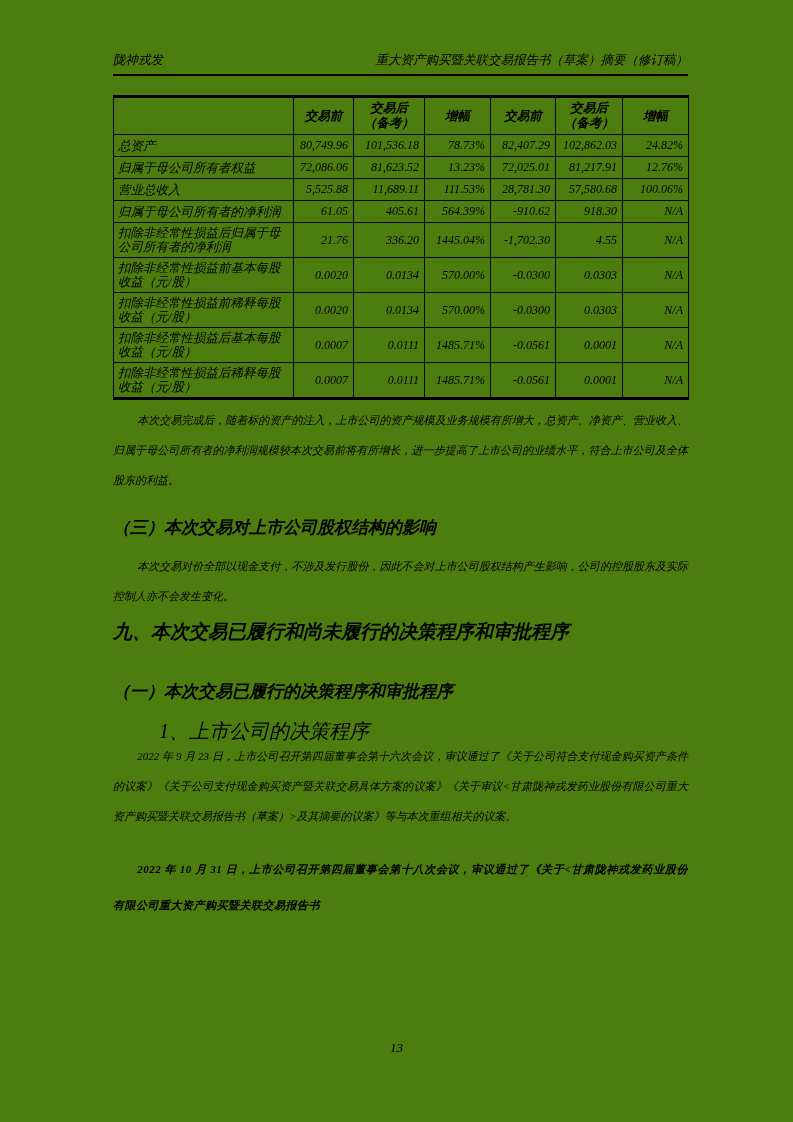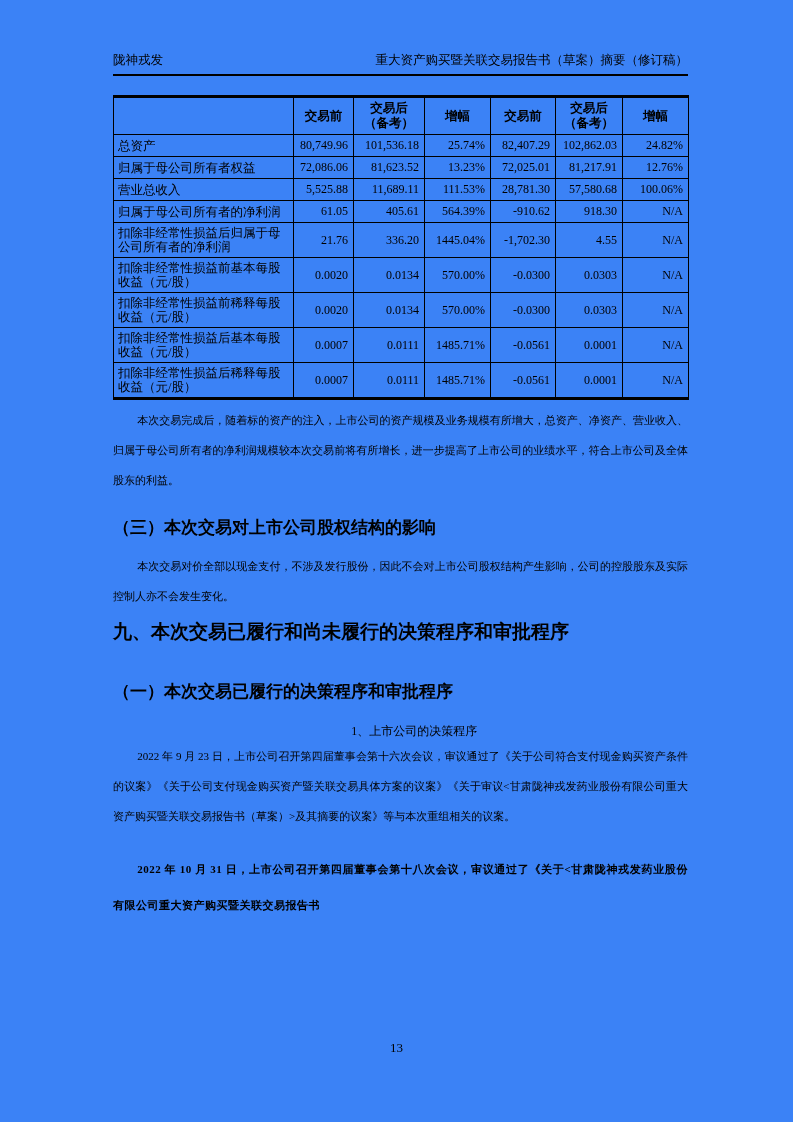--- a/index.html
+++ b/index.html
@@ -4,24 +4,25 @@
 <style>
   html, body {
     margin: 0;
     padding: 0;
     background: #ffffff;
   }
   .page {
     position: relative;
     width: 793px;
     height: 1122px;
-    background: #3b82f6;
+    background: #4d7c0f;
     color: #000000;
     font-family: "Liberation Serif", serif;
     overflow: hidden;
+    font-style: italic;
   }
   .content {
     position: absolute;
     left: 113px;
     top: 0;
     width: 575px;
   }
 
   
   .doc-header {
@@ -92,25 +93,24 @@
   .para-s3 { margin-top: 12px; }
   .h-chapter {
     font-family: "Liberation Sans", sans-serif;
     font-weight: bold;
     font-size: 19px;
     line-height: 26px;
     margin-top: 8px;
   }
   .h-sub2 { margin-top: 36px; }
   .numbered-sub {
-    font-size: 12px;
+    font-size: 20px;
     line-height: 20px;
     margin-top: 18px;
     text-indent: 2.3em;
-    text-align: center;
   }
   .para-decision { }
   .para-bold {
     margin-top: 20px;
     font-weight: bold;
     line-height: 36px;
     letter-spacing: 0.5px;
   }
 
   
@@ -155,21 +155,21 @@
             <th>交易后
 （备考）</th>
             <th>增幅</th>
           </tr>
         </thead>
         <tbody>
           <tr>
             <td class="cell-label">总资产</td>
             <td class="cell-num">80,749.96</td>
             <td class="cell-num">101,536.18</td>
-            <td class="cell-num">25.74%</td>
+            <td class="cell-num">78.73%</td>
             <td class="cell-num">82,407.29</td>
             <td class="cell-num">102,862.03</td>
             <td class="cell-num">24.82%</td>
           </tr>
           <tr>
             <td class="cell-label">归属于母公司所有者权益</td>
             <td class="cell-num">72,086.06</td>
             <td class="cell-num">81,623.52</td>
             <td class="cell-num">13.23%</td>
             <td class="cell-num">72,025.01</td>

